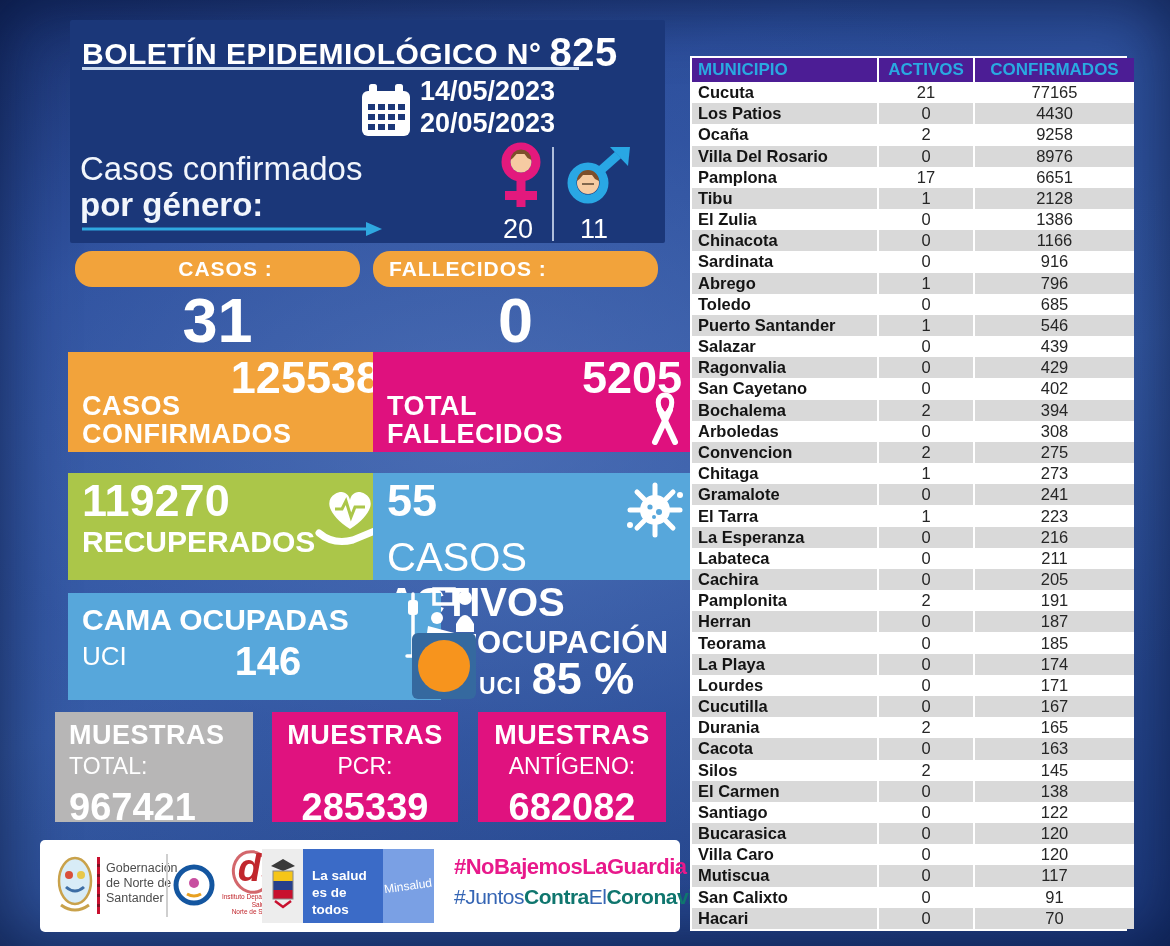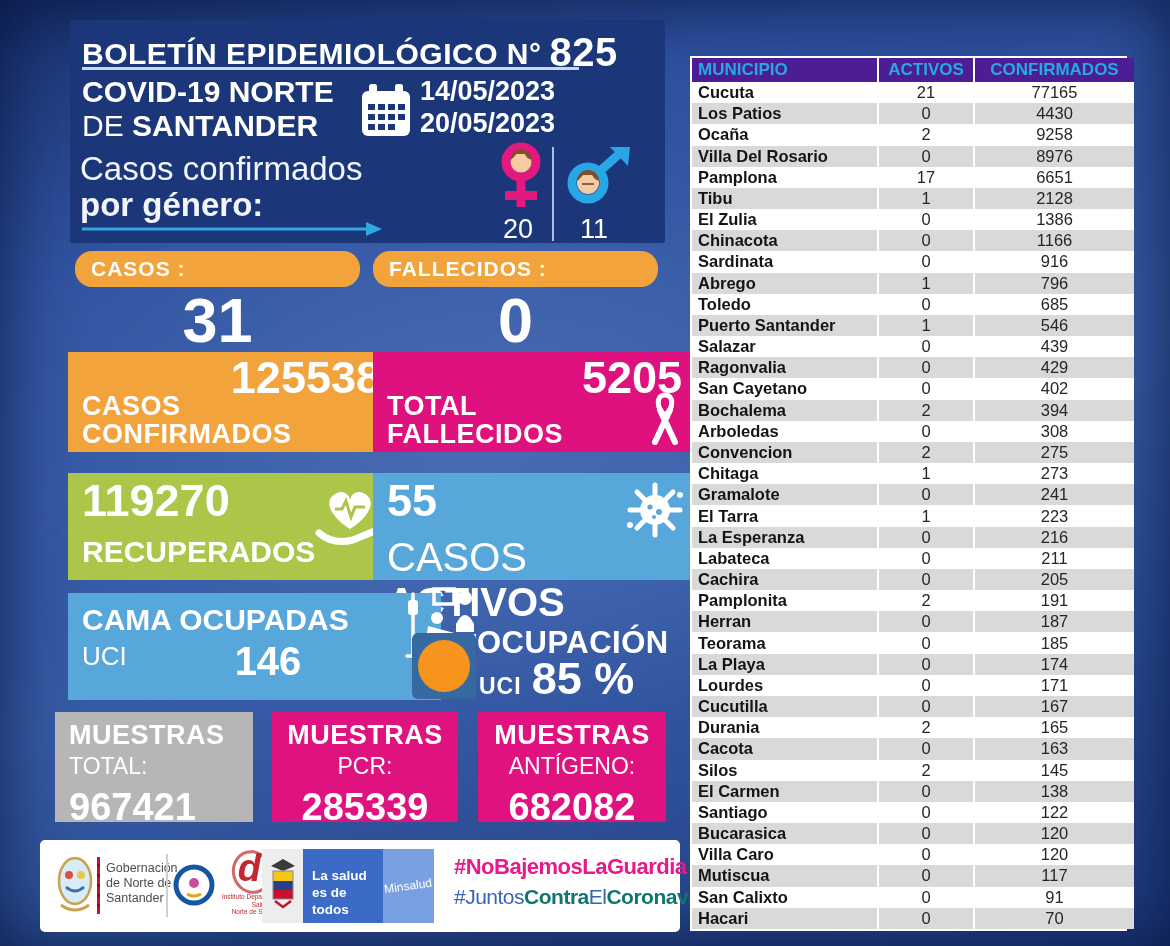--- a/index.html
+++ b/index.html
@@ -23,36 +23,36 @@
   .arrow-svg{position:absolute;left:12px;top:201px;}
   .female-svg{position:absolute;left:424px;top:121px;}
   .male-svg{position:absolute;left:492px;top:127px;}
   .gender-divider{position:absolute;left:482px;top:127px;width:2px;height:94px;background:rgba(225,236,252,.75);}
   .gcount{position:absolute;width:56px;text-align:center;top:194px;color:#fff;font-size:27px;}
   .gcount.f{left:420px;} .gcount.m{left:496px;}
 
   
   .pill{position:absolute;top:251px;height:36px;width:285px;background:#f2a33b;border-radius:17px;
     color:#fff;font-weight:bold;font-size:21px;letter-spacing:1px;line-height:36px;padding-left:16px;box-sizing:border-box;}
-  .pill.casos{left:75px;} .pill.fallecidos{left:373px;}
+  .pill.casos{left:75px;text-align:center;} .pill.fallecidos{left:373px;}
   .bignum{position:absolute;top:284px;width:285px;text-align:center;color:#fff;font-weight:bold;font-size:63px;}
   .bignum.casos{left:75px;} .bignum.fallecidos{left:373px;}
 
   
   .statbox{position:absolute;color:#fff;padding-left:36px;}
   .box-confirmados{left:68px;top:352px;width:289px;height:100px;background:#f2a33b;}
   .box-fallecidos{left:373px;top:352px;width:285px;height:100px;background:#df117e;}
   .box-recuperados{left:68px;top:473px;width:289px;height:107px;background:#abc649;}
   .box-activos{left:373px;top:473px;width:285px;height:107px;background:#57a7db;}
   .box-uci{left:68px;top:593px;width:337px;height:107px;background:#57a7db;}
   .statbox .val-tr{position:absolute;top:0px;right:12px;font-weight:bold;font-size:45px;}
   .statbox .val-tl{position:absolute;top:2px;left:14px;font-weight:bold;font-size:45px;}
   .statbox .l1{position:absolute;left:14px;top:39px;font-weight:bold;font-size:27px;letter-spacing:.5px;}
   .statbox .l2{position:absolute;left:14px;top:67px;font-weight:bold;font-size:27px;letter-spacing:.5px;}
-  .box-recuperados .label{position:absolute;left:14px;top:62px;font-weight:bold;font-size:30px;}
+  .box-recuperados .label{position:absolute;left:14px;top:52px;font-weight:bold;font-size:30px;}
   .box-activos .label{position:absolute;left:14px;top:62px;font-size:40px;}
   .box-activos .label .b{font-weight:bold;}
   .box-uci .u1{position:absolute;left:14px;top:10px;font-weight:bold;font-size:30px;}
   .box-uci .u2{position:absolute;left:14px;top:48px;font-size:26px;}
   .box-uci .uval{position:absolute;left:120px;top:46px;width:160px;text-align:center;font-weight:bold;font-size:40px;}
   .ribbon-svg{position:absolute;right:12px;bottom:6px;}
   .hearthand-svg{position:absolute;right:10px;top:8px;}
   .virus-svg{position:absolute;right:10px;top:8px;}
   .icu-svg{position:absolute;left:404px;top:586px;}
   .occ-patch{position:absolute;left:412px;top:633px;width:64px;height:66px;background:#35699f;border-radius:6px;}
@@ -108,24 +108,20 @@
   table.muni tbody tr.alt{background:#d9d9d9;}
 </style>
 </head>
 <body>
 
 <div class="canvas">
 
   <div class="header-panel">
     <div class="title"><span>BOLETÍN EPIDEMIOLÓGICO N°</span><span class="num">825</span></div>
     <div class="title-underline"></div>
-    <div class="region">
-      <div class="b">COVID-19 NORTE</div>
-      <div><span>DE</span> <span class="b">SANTANDER</span></div>
-    </div>
     <svg class="calendar" width="48" height="56" viewBox="0 0 48 56">
       <rect x="7" y="0" width="8" height="13" rx="2.5" fill="#fff"></rect>
       <rect x="33" y="0" width="8" height="13" rx="2.5" fill="#fff"></rect>
       <rect x="0" y="7" width="48" height="45" rx="6" fill="#fff"></rect>
       <rect x="6" y="20" width="7" height="6" fill="#1b3779"></rect>
         <rect x="16" y="20" width="7" height="6" fill="#1b3779"></rect>
         <rect x="26" y="20" width="7" height="6" fill="#1b3779"></rect>
         <rect x="36" y="20" width="7" height="6" fill="#1b3779"></rect>
       <rect x="6" y="30" width="7" height="6" fill="#1b3779"></rect>
         <rect x="16" y="30" width="7" height="6" fill="#1b3779"></rect>

